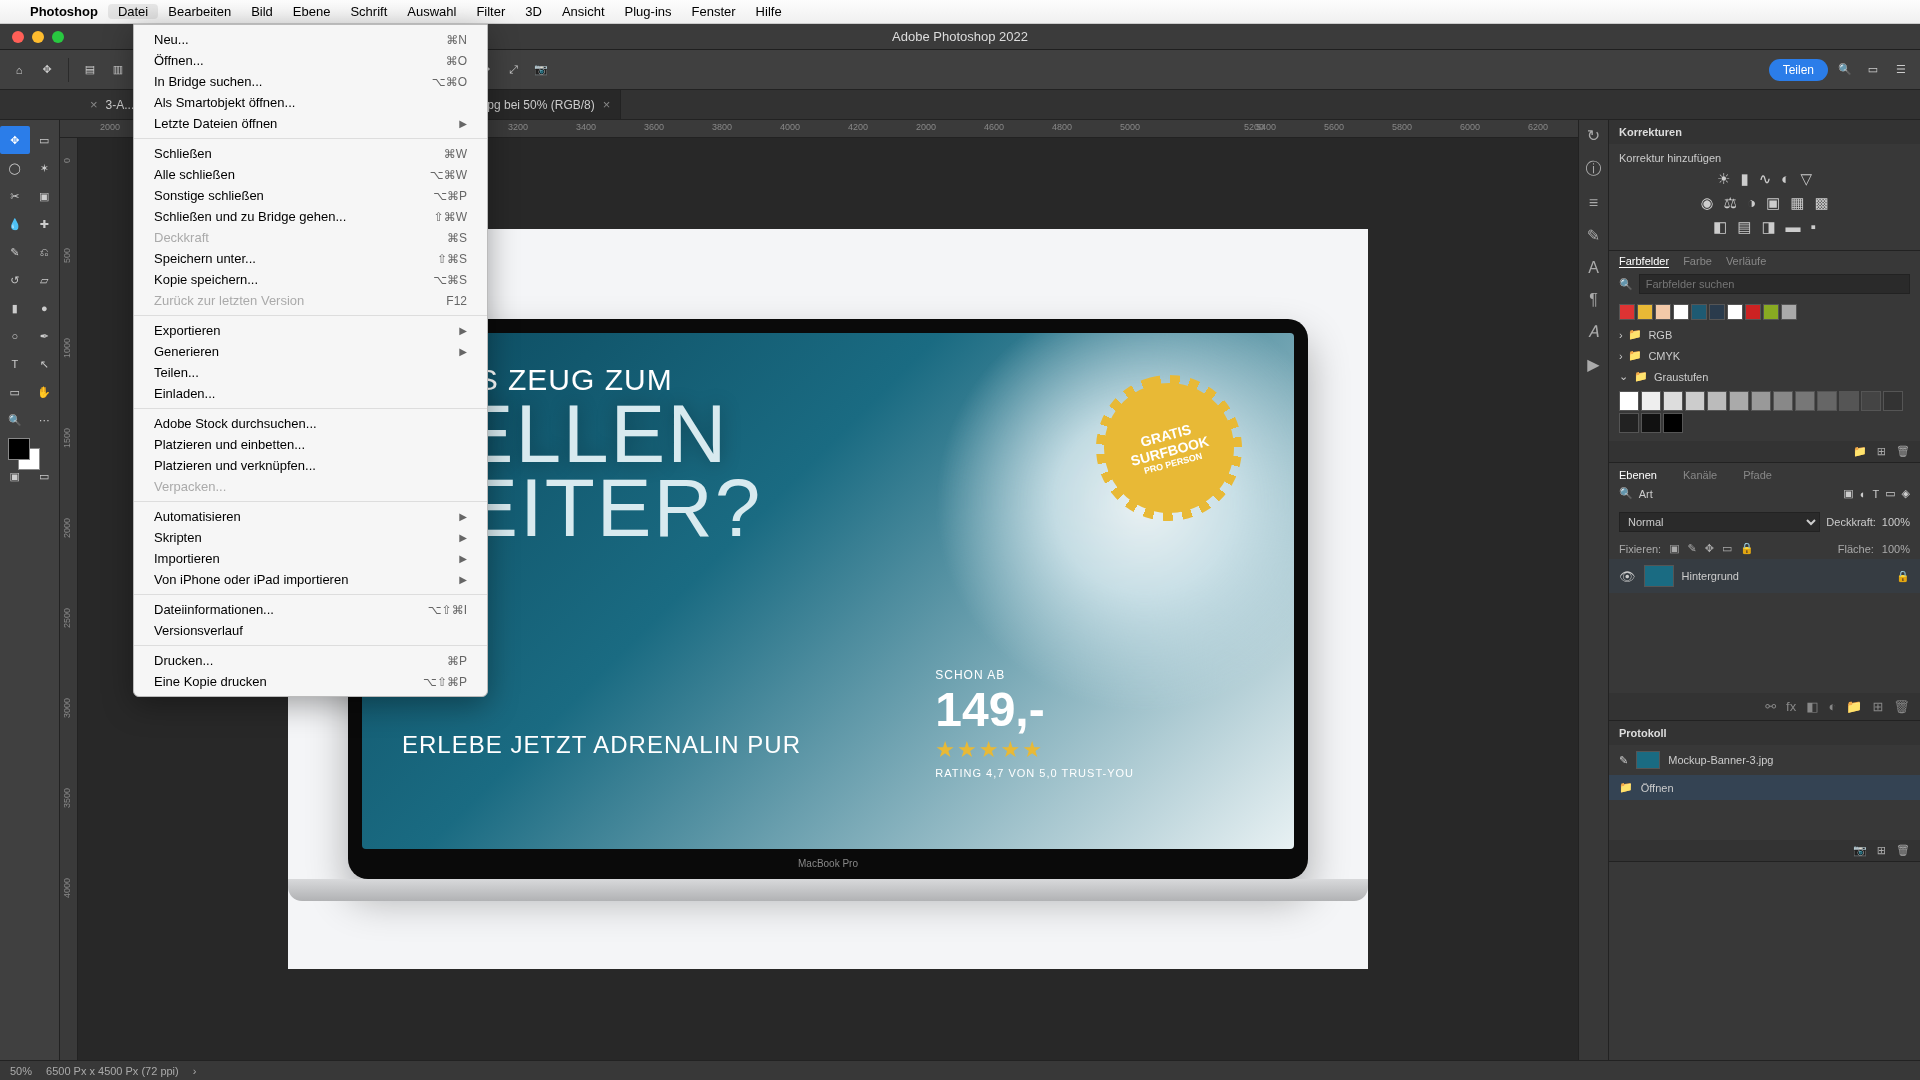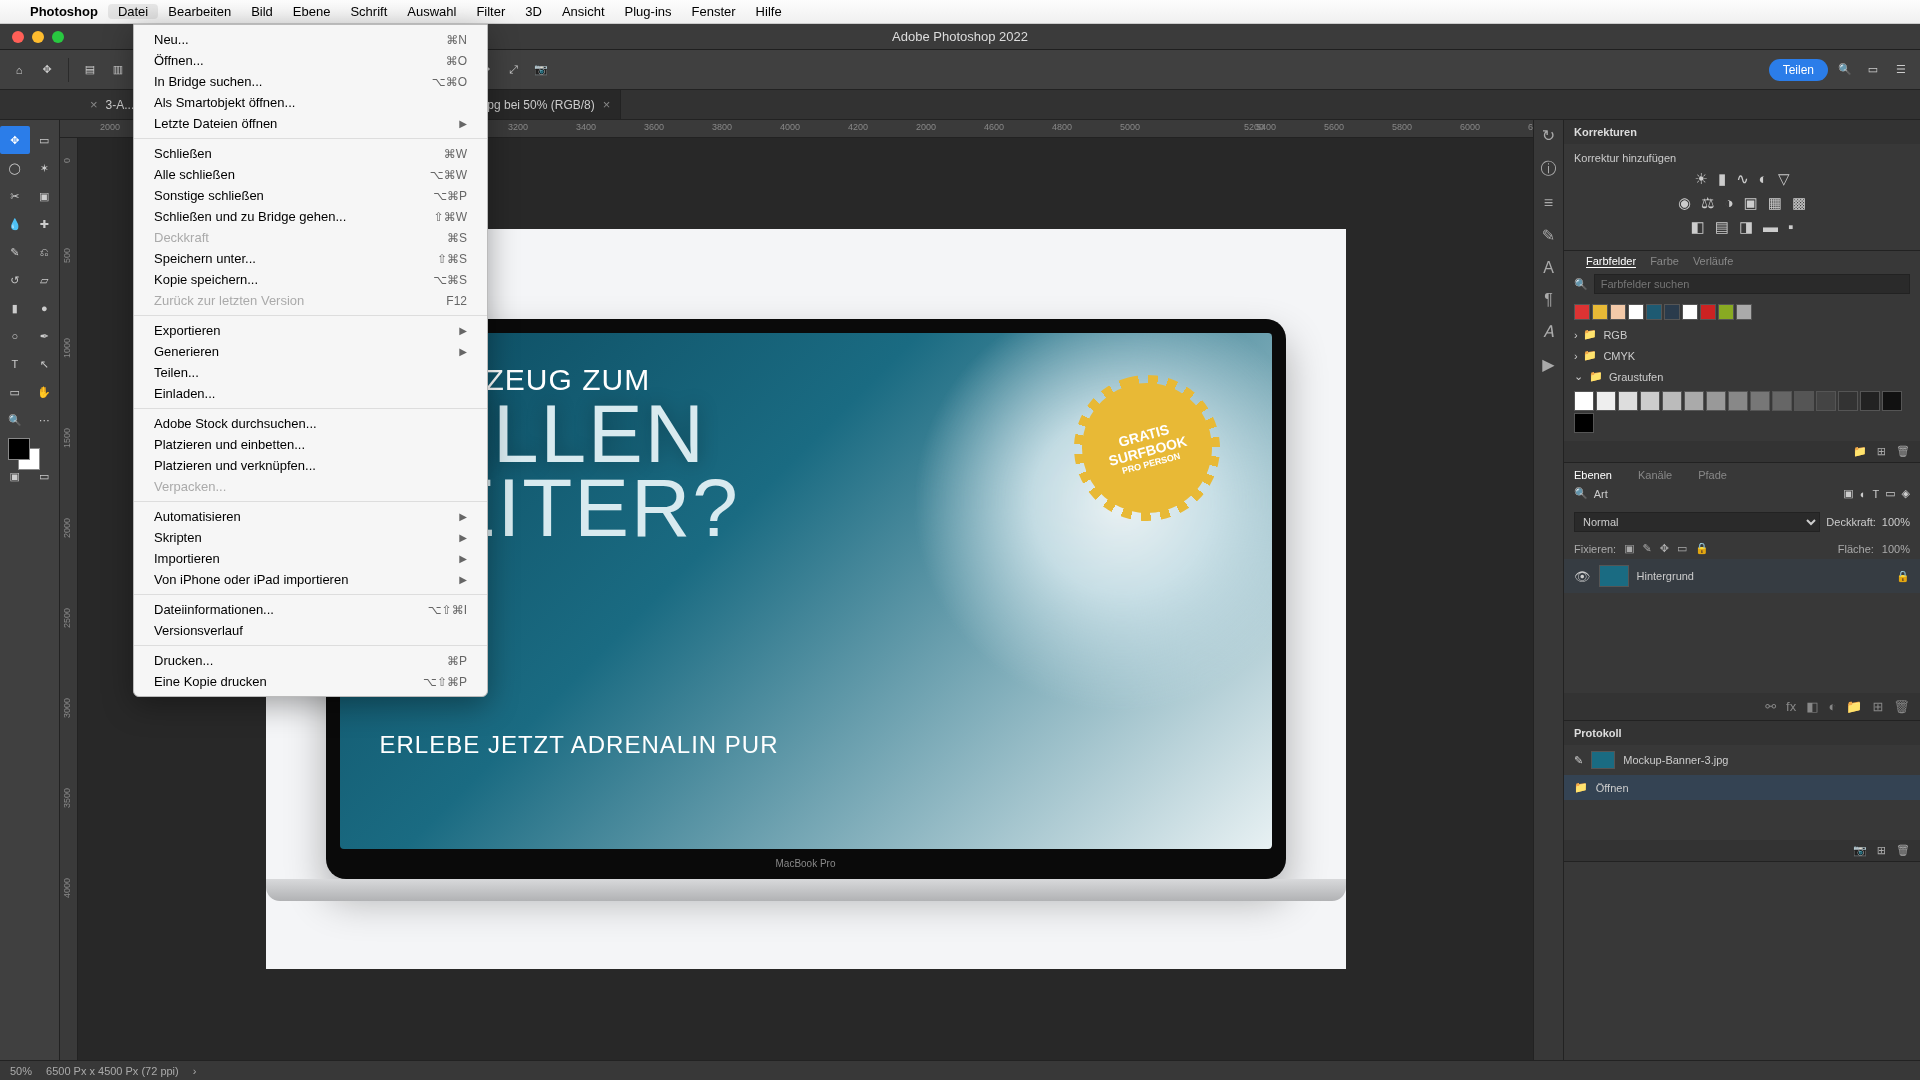--- a/index.html
+++ b/index.html
@@ -68,28 +68,28 @@
 .sub .s2 { font-size:22px; color:#e8b936; margin-top:8px; }
 .sub .s3 { font-size:22px; }
 .price-block { position:absolute; right:160px; bottom:70px; text-align:left; color:#fff; }
 .price-block .ab { font-size:12px; letter-spacing:1px; }
 .price-block .price { font-size:48px; font-weight:700; font-family:Impact,sans-serif; }
 .stars { color:#e8b936; font-size:22px; letter-spacing:2px; }
 .rating { font-size:11px; letter-spacing:1px; margin-top:4px; }
 
 .right-icons { width:30px; background:#383838; border-left:1px solid #222; display:flex; flex-direction:column; align-items:center; padding-top:6px; gap:14px; color:#aaa; font-size:16px; }
 
-.right-panels { width:357px; background:#383838; border-left:1px solid #222; display:flex; flex-direction:column; font-size:11px; overflow-y:auto; }
+.right-panels { width:312px; background:#383838; border-left:1px solid #222; display:flex; flex-direction:column; font-size:11px; overflow-y:auto; }
 .panel { border-bottom:1px solid #222; }
 .panel-header { padding:6px 10px; font-weight:600; color:#ddd; background:#333; }
 .panel-body { padding:8px 10px; }
 .adj-row { display:flex; gap:10px; justify-content:center; margin:6px 0; color:#ccc; }
 .adj-row span { font-size:15px; }
 .swatch-tabs { display:flex; gap:14px; padding:4px 10px 0; font-size:11px; color:#888; }
-.swatch-tabs .active { color:#fff; border-bottom:1px solid #fff;margin-left:12px; }
+.swatch-tabs .active { color:#fff; border-bottom:1px solid #fff; }
 .search-row { display:flex; align-items:center; gap:6px; padding:6px 10px; }
 .search-row input { flex:1; background:#2a2a2a; border:1px solid #222; color:#ccc; padding:3px 6px; font-size:11px; }
 .sw-grid { display:flex; flex-wrap:wrap; gap:2px; padding:4px 10px; }
 .sw { width:16px; height:16px; border:1px solid #555; }
 .sw-group { padding:4px 10px; display:flex; align-items:center; gap:6px; color:#ccc; }
 .gray-grid { display:flex; flex-wrap:wrap; gap:2px; padding:4px 10px 8px; }
 .gray-grid .sw { width:20px; height:20px; }
 .panel-footer { display:flex; justify-content:flex-end; gap:10px; padding:4px 10px; color:#aaa; background:#333; }
 
 .layers-tabs { display:flex; gap:26px; padding:6px 10px 0; font-size:11px; color:#888; }
@@ -388,20 +388,26 @@
                   <div class="l3">REITER?</div>
                 </div>
                 <div class="badge">
                   <span>GRATIS</span>
                   <span>SURFBOOK</span>
                   <span style="font-size:9px">PRO PERSON</span>
                 </div>
                 <div class="sub">
                   <div class="s1">ERLEBE JETZT ADRENALIN PUR</div>
                 </div>
+                <div class="price-block">
+                  <div class="ab">SCHON AB</div>
+                  <div class="price">149,-</div>
+                  <div class="stars">★★★★★</div>
+                  <div class="rating">RATING 4,7 VON 5,0 TRUST-YOU</div>
+                </div>
               </div>
               <div class="laptop-name">MacBook Pro</div>
               <div class="laptop-base"></div>
             </div>
           </div>
         </div>
       </div>
     </div>
 
     <div class="right-icons">

